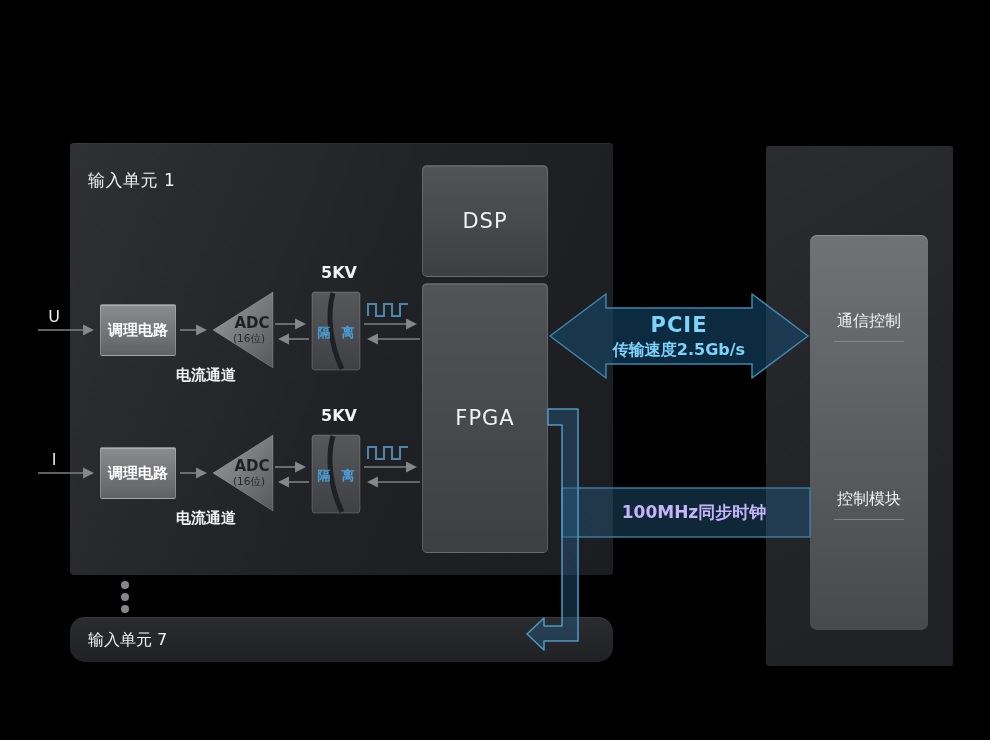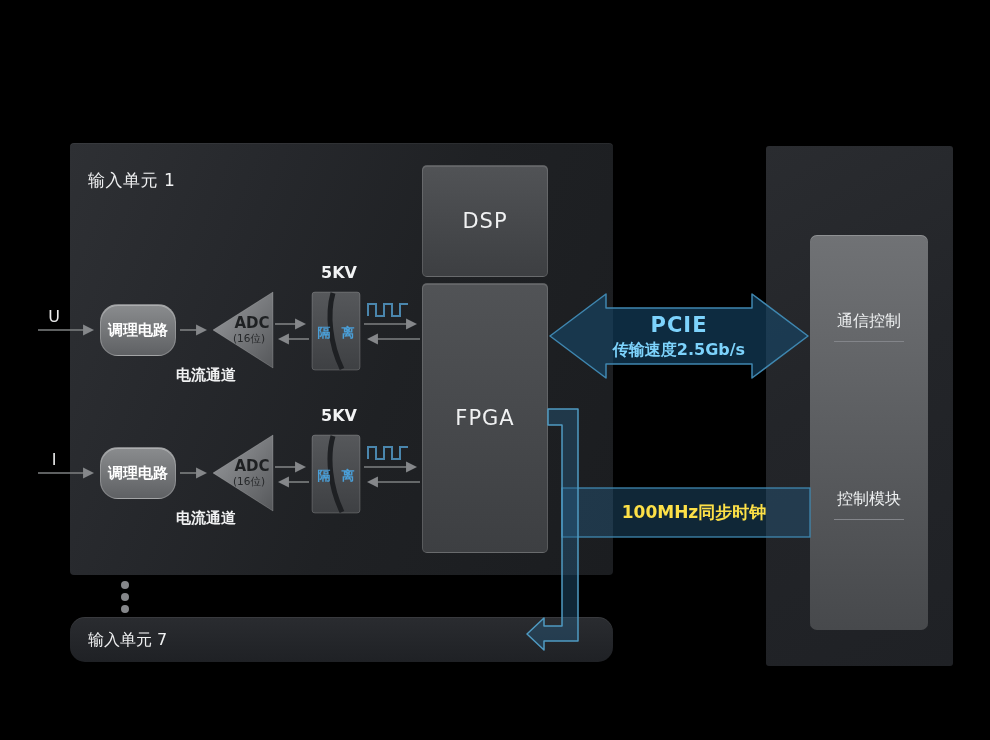--- a/index.html
+++ b/index.html
@@ -43,35 +43,35 @@
     box-shadow:inset 0 1px 0 rgba(255,255,255,.12);
     font-size:21px;letter-spacing:1px;color:#f0f1f2;box-sizing:border-box;
   }
   .dsp{left:414px;top:165px;width:126px;height:112px;}
   .fpga{left:414px;top:283px;width:126px;height:270px;}
 
   
   .lbl{z-index:2;}
   .in-label{width:24px;text-align:center;font-size:16px;color:#eceded;}
   .cond{
-    left:92px;width:76px;height:52px;border-radius:18px;display:flex;align-items:center;justify-content:center;
+    left:92px;width:76px;height:52px;border-radius:2px;display:flex;align-items:center;justify-content:center;
     background:linear-gradient(#8a8c8e,#5f6164);
     border:1px solid rgba(255,255,255,.22);
     box-shadow:inset 0 1px 0 rgba(255,255,255,.3);
     font-size:15px;font-weight:bold;color:#fff;box-sizing:border-box;z-index:2;
   }
   .kv{left:301px;width:60px;text-align:center;font-size:16px;font-weight:bold;color:#f2f3f4;z-index:2;}
   .chan{left:128px;width:140px;text-align:center;font-size:15px;font-weight:bold;color:#f0f1f2;z-index:2;}
 
   
   .overlay{left:0;top:0;z-index:3;pointer-events:none;}
   .pcie-text{left:566px;top:312px;width:210px;text-align:center;z-index:4;color:#7dd3fc;}
   .pcie-line1{font-size:21px;font-weight:bold;line-height:26px;letter-spacing:1px;}
   .pcie-line2{font-size:16px;line-height:20px;margin-top:2px;font-weight:bold;}
-  .clock-text{left:570px;top:498px;width:232px;text-align:center;font-size:17px;font-weight:bold;line-height:28px;z-index:4;color:#fde047;}
+  .clock-text{left:570px;top:498px;width:232px;text-align:center;font-size:17px;font-weight:bold;line-height:28px;z-index:4;color:#c4b5fd;}
 
   .dot{width:8px;height:8px;border-radius:50%;background:#85878a;left:113px;z-index:2;}
 </style>
 </head>
 <body>
 
 <div class="stage">
 
   <div class="abs panel-unit1">
     <div class="abs panel-title1">输入单元 1</div>

